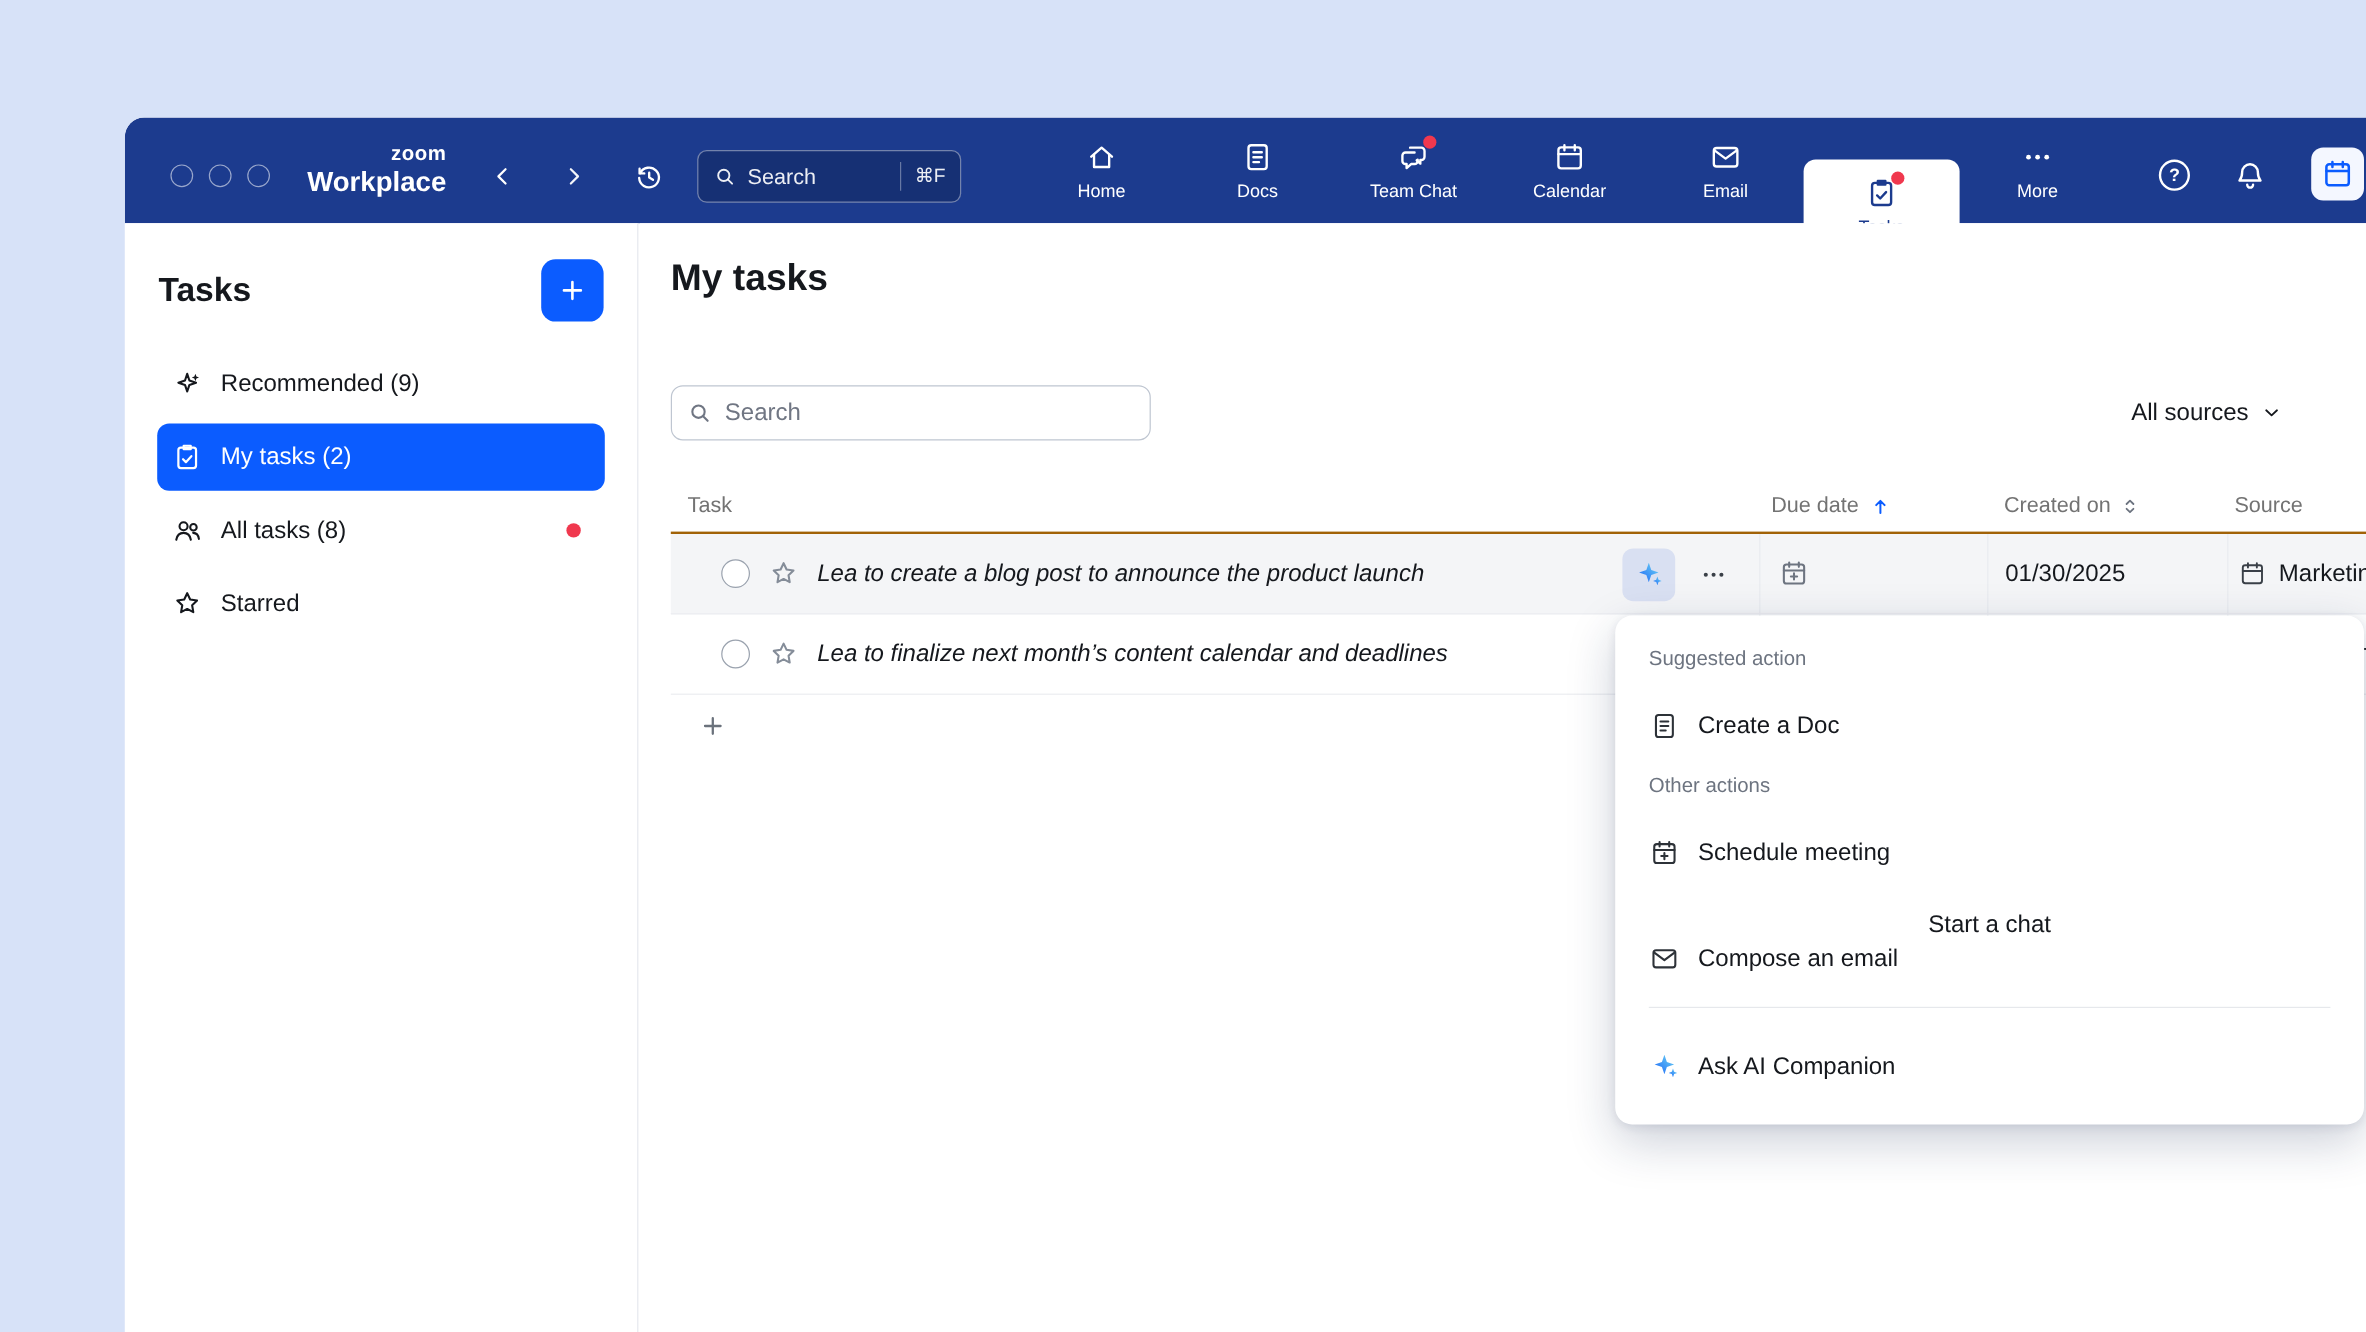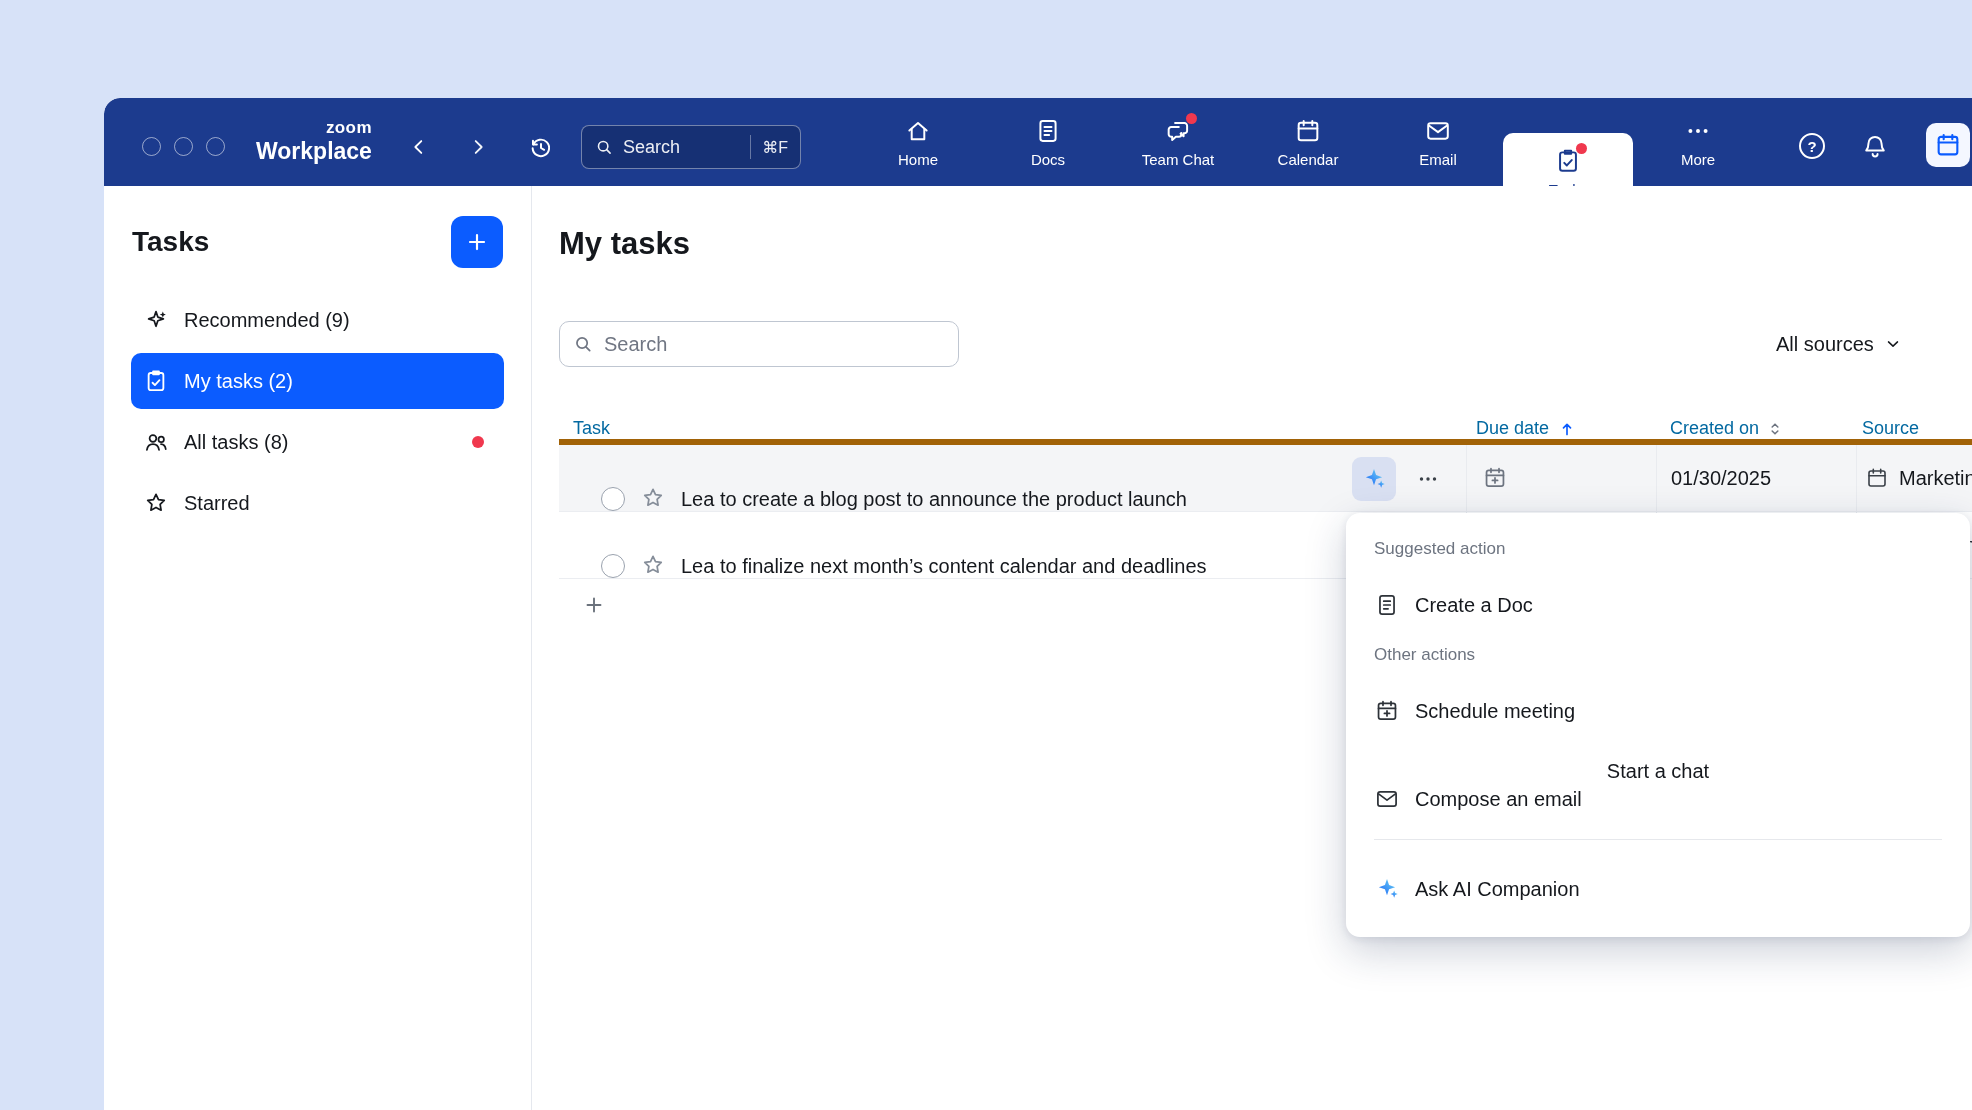--- a/index.html
+++ b/index.html
@@ -35,36 +35,36 @@
   .sb-head { display:flex; align-items:center; justify-content:space-between; padding:30px 28px 0 28px; }
   .sb-title { font-size:28px; font-weight:bold; }
   .sb-add { width:52px; height:52px; border-radius:12px; background:#0b5cff; color:#fff; display:flex; align-items:center; justify-content:center; border:none; cursor:pointer; }
   .sb-list { margin:24px 27px 0; display:flex; flex-direction:column; gap:5px; }
   .sb-item { height:56px; border-radius:10px; display:flex; align-items:center; gap:15px; padding:0 16px 0 12px; font-size:20px; color:#15181d; cursor:default; }
   .sb-item.selected { background:#0b5cff; color:#ffffff; }
   .sb-item .red-dot { margin-left:auto; margin-right:4px; width:12px; height:12px; border-radius:50%; background:#f0384e; }
 
   
   .main { position:absolute; left:429px; top:88px; right:0; bottom:0; background:#fff; }
-  .main-title { position:absolute; left:26px; top:40px; font-size:31px; font-weight:bold; }
+  .main-title { position:absolute; left:26px; top:28px; font-size:31px; font-weight:bold; }
   .main-search { position:absolute; left:26px; top:135px; width:400px; height:46px; border:1px solid #bfc6d1; border-radius:10px; display:flex; align-items:center; gap:10px; padding:0 12px; color:#707683; }
   .main-search input { border:none; outline:none; font-size:20px; color:#15181d; font-family:inherit; flex:1; background:transparent; }
   .main-search input::placeholder { color:#707683; }
   .sources { position:absolute; left:1243px; top:135px; height:46px; display:flex; align-items:center; gap:10px; font-size:20px; cursor:default; }
 
   
   .table { position:absolute; left:26px; right:0; top:214px; }
-  .thead { height:45px; display:flex; align-items:flex-end; border-bottom:6px solid #a16207; color:#0369a1; font-size:18px; }
+  .thead { height:45px; display:flex; align-items:center; border-bottom:2px solid #a16207; color:#737373; font-size:18px; }
   .h-task { width:907px; padding-left:14px; }
   .h-due { width:190px; padding-left:10px; display:flex; align-items:center; gap:8px; }
   .h-created { width:200px; padding-left:14px; display:flex; align-items:center; gap:6px; }
   .h-source { flex:1; padding-left:6px; }
   .trow { height:67px; display:flex; align-items:stretch; border-bottom:1px solid #ebedf1; font-size:20px; position:relative; }
   .trow.hovered { background:#f4f5f7; }
-  .cell-task { width:907px; display:flex; align-items:flex-end; gap:15px; padding-left:42px; }
+  .cell-task { width:907px; display:flex; align-items:center; gap:15px; padding-left:42px;font-style:italic; }
   .cell-due { width:190px; border-left:1px solid #e9ebef; display:flex; align-items:center; padding-left:15px; color:#6d7480; }
   .cell-created { width:200px; border-left:1px solid #e9ebef; display:flex; align-items:center; padding-left:14px; }
   .cell-source { flex:1; border-left:1px solid #e9ebef; display:flex; align-items:center; gap:10px; padding-left:8px; white-space:nowrap; overflow:hidden; }
   .radio { width:24px; height:24px; border-radius:50%; border:1.5px solid #9aa2ae; flex:none; background:#fff; }
   .row-star { color:#858d99; flex:none; }
   .ai-btn { position:absolute; left:793px; top:12px; width:44px; height:44px; border-radius:9px; background:#d9e0f2; display:flex; align-items:center; justify-content:center; border:none; cursor:pointer; }
   .row-more { position:absolute; left:855px; top:21px; width:28px; height:26px; display:flex; align-items:center; justify-content:center; color:#3a4048; cursor:pointer; }
   .add-row { height:52px; display:flex; align-items:center; padding-left:23px; color:#6b727c; cursor:pointer; }
 
   

